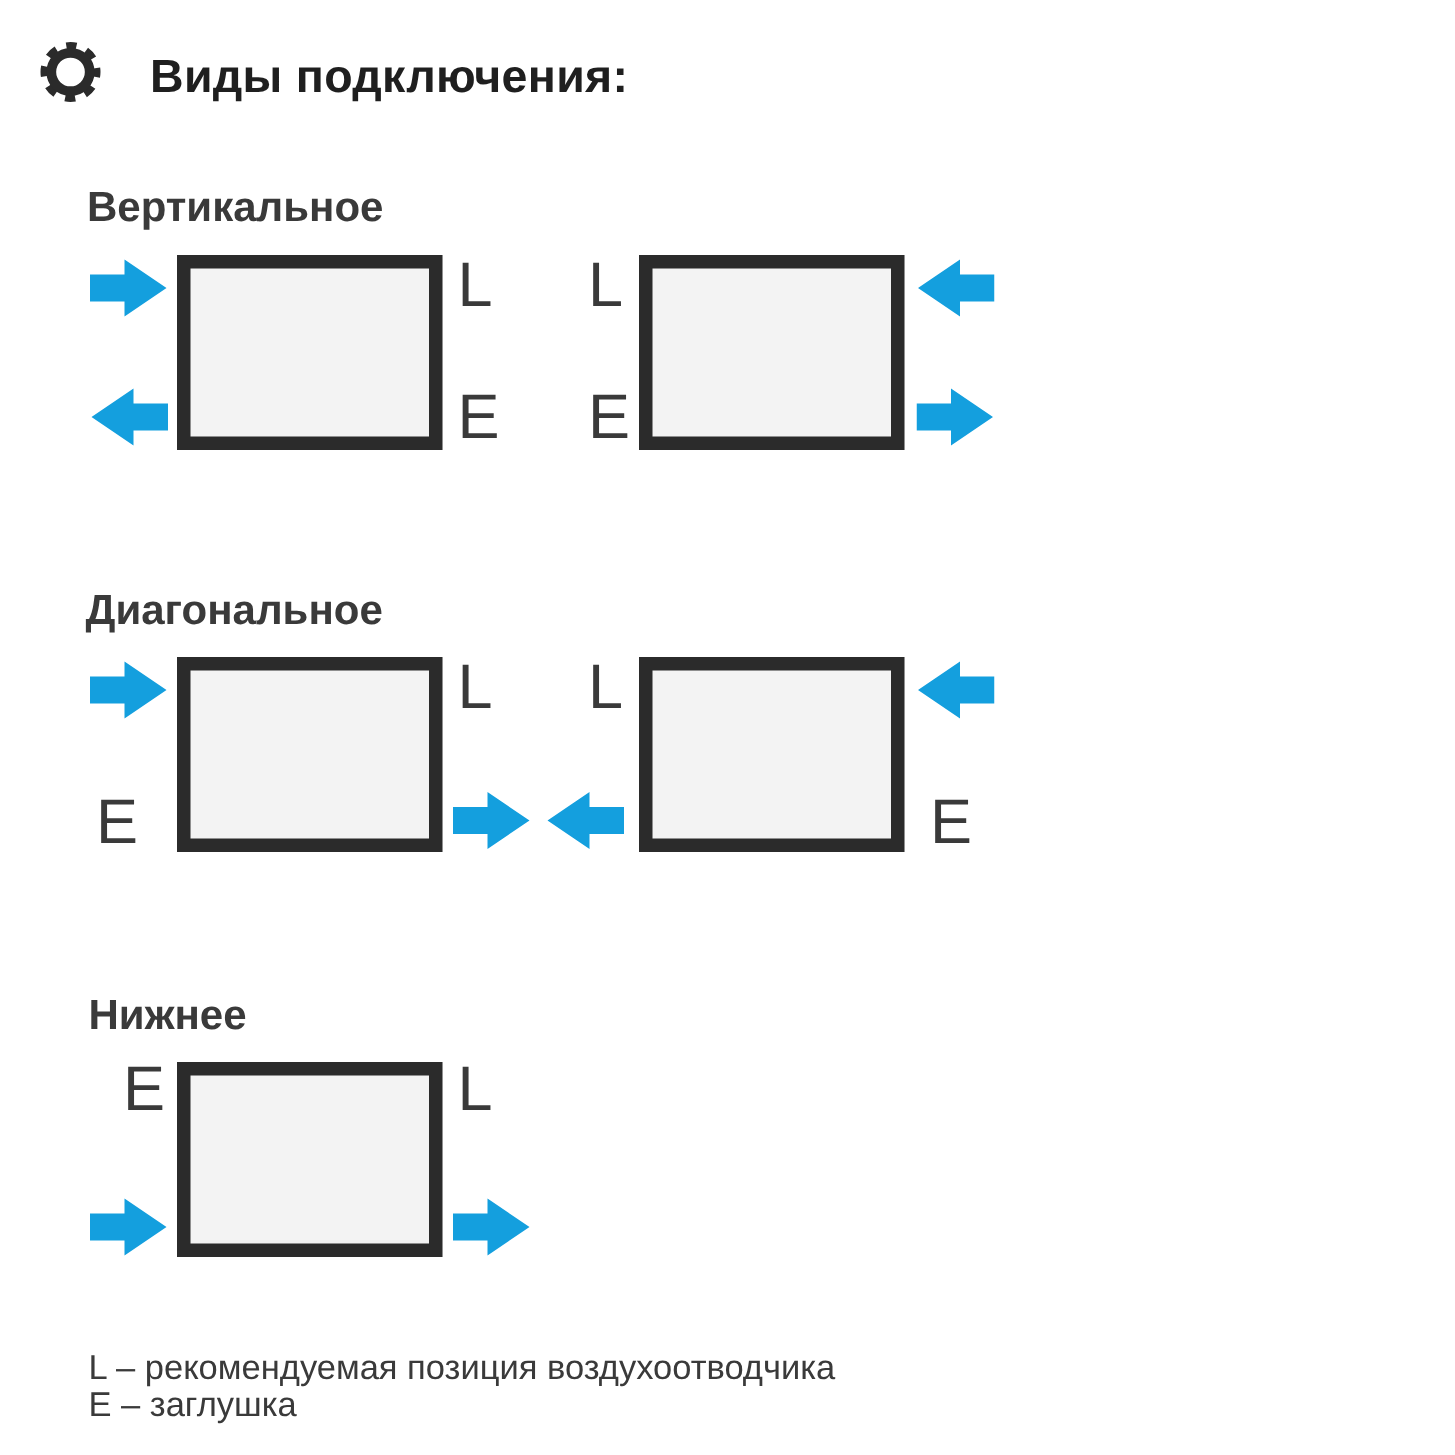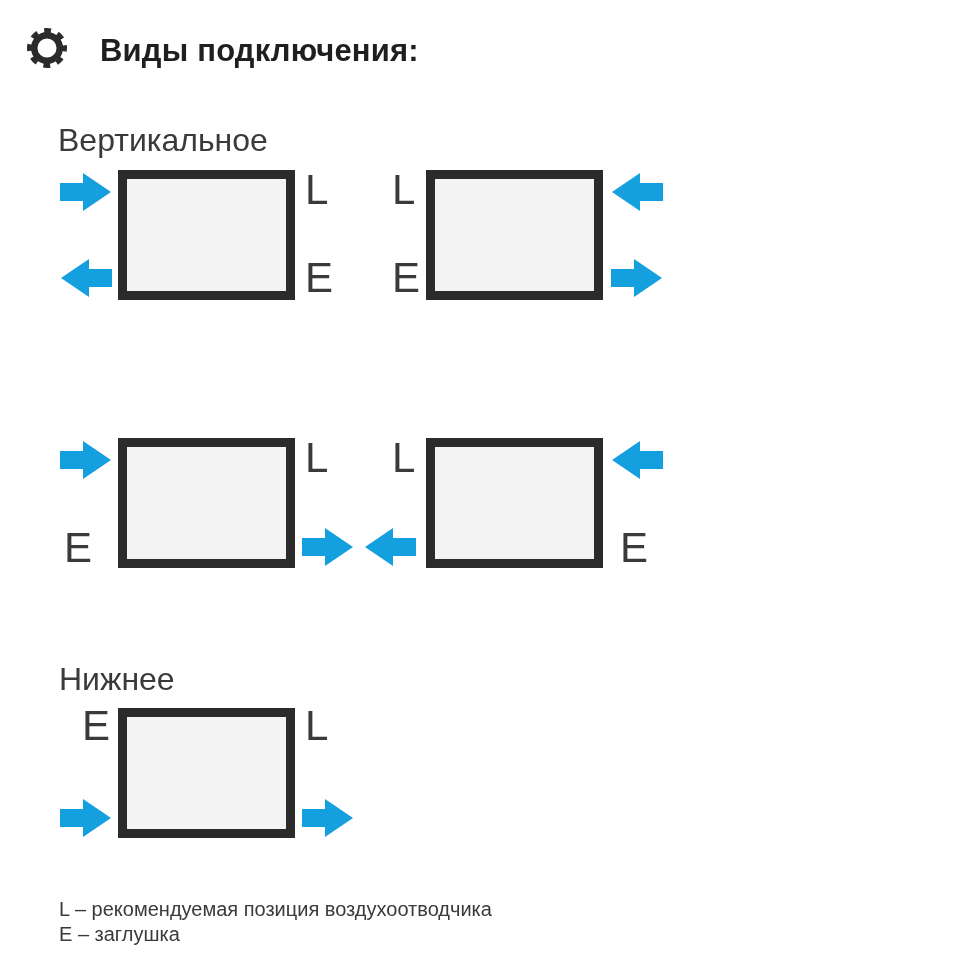--- a/index.html
+++ b/index.html
@@ -23,22 +23,22 @@
     position: absolute;
     left: 100px; top: 33px;
     font-size: 31px;
     font-weight: 700;
     letter-spacing: 0.2px;
     color: var(--title-text, #1F1F1F);
     white-space: nowrap;
   }
   .section-label {
     position: absolute;
-    font-size: 32px;
-    font-weight: 400;
+    font-size: 28px;
+    font-weight: 700;
     color: var(--label-text, #3A3A3A);
     white-space: nowrap;
   }
   .rad {
     position: absolute;
     width: 159px; height: 112px;
     border: 9px solid var(--radiator-border, #2B2B2B);
     background: var(--radiator-fill, #F3F3F3);
   }
   .arrow {
@@ -53,21 +53,21 @@
     height: 40px;
     display: flex;
     align-items: center;
     font-size: 42px;
     font-weight: 400;
     color: var(--label-text, #3A3A3A);
   }
   .legend-line {
     position: absolute;
     left: 59px;
-    font-size: 20px;
+    font-size: 23px;
     color: var(--label-text, #3A3A3A);
     white-space: nowrap;
   }
 </style>
 </head>
 <body>
 
 <div class="page">
 
   <div class="gear">
@@ -101,20 +101,21 @@
         <polygon points="0,11 23,11 23,1 51,20 23,39 23,29 0,29" fill="currentColor"></polygon>
       </svg>
   </div>
   <div class="pin" style="left:392px; top:258px;">E</div>
   <div class="arrow" style="left:611px; top:258px;">
     <svg viewBox="0 0 52 40">
         <polygon points="0,11 23,11 23,1 51,20 23,39 23,29 0,29" fill="currentColor"></polygon>
       </svg>
   </div>
 
+  <div class="section-label" style="left:57px; top:391px;">Диагональное</div>
 
   <div class="arrow" style="left:60px; top:440px;">
     <svg viewBox="0 0 52 40">
         <polygon points="0,11 23,11 23,1 51,20 23,39 23,29 0,29" fill="currentColor"></polygon>
       </svg>
   </div>
   <div class="rad" style="left:118px; top:438px;"></div>
   <div class="pin" style="left:305px; top:438px;">L</div>
   <div class="pin" style="left:64px; top:528px;">E</div>
   <div class="arrow" style="left:302px; top:527px;">

